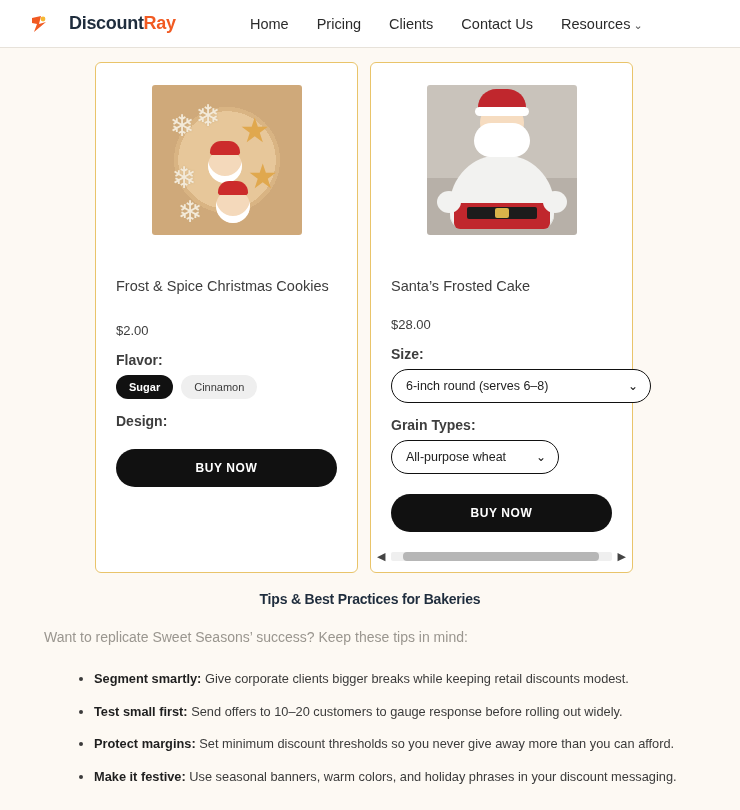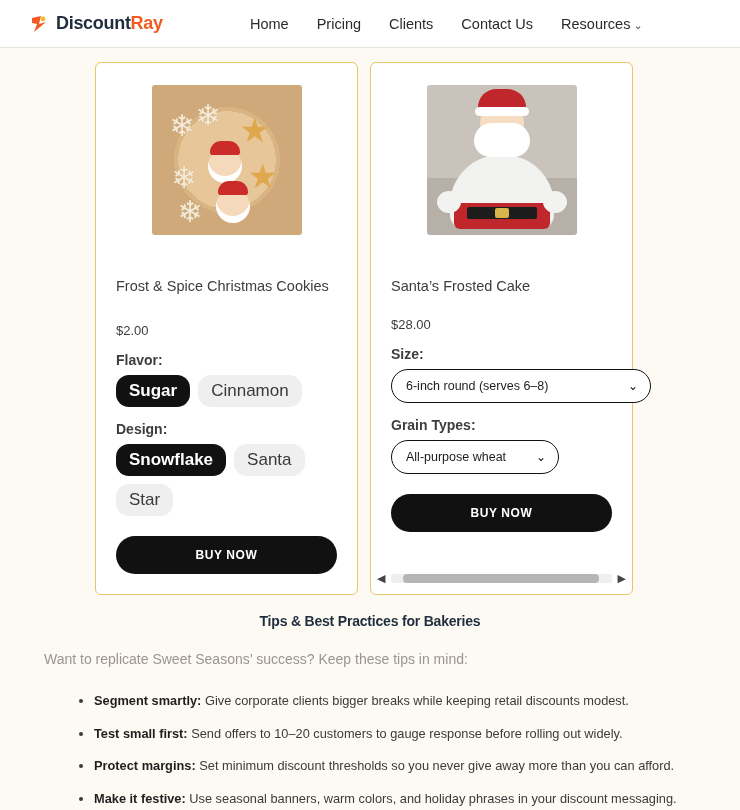--- a/index.html
+++ b/index.html
@@ -21,21 +21,21 @@
     height: 48px;
     background: #ffffff;
     border-bottom: 1px solid #e7e2da;
     display: flex;
     align-items: center;
     box-sizing: border-box;
   }
   .logo-wrap {
     display: flex;
     align-items: center;
-    gap: 6px;
+    gap: 19px;
     padding-left: 30px;
     width: 250px;
     box-sizing: border-box;
   }
   .logo-mark {
     width: 20px;
     height: 20px;
     position: relative;
     flex: none;
   }
@@ -250,21 +250,21 @@
     font-weight: bold;
     color: #3d3d3d;
   }
   .chips {
     margin-top: 7px;
     display: flex;
     gap: 8px;
     flex-wrap: wrap;
   }
   .chip {
-    font-size: 17px;
+    font-size: 11px;
     padding: 6px 13px;
     border-radius: 13px;
     background: #efefef;
     color: #3a3a3a;
     cursor: pointer;
     white-space: nowrap;
   }
   .chip.active {
     background: #111111;
     color: #ffffff;
@@ -425,25 +425,20 @@
       <div class="prod-title">Frost &amp; Spice Christmas Cookies</div>
       <div class="price">$2.00</div>
 
       <div class="opt-label">Flavor:</div>
       <div class="chips">
         <span class="chip active">Sugar</span>
         <span class="chip">Cinnamon</span>
       </div>
 
       <div class="opt-label">Design:</div>
-      <div class="chips">
-        <span class="chip active">Snowflake</span>
-        <span class="chip">Santa</span>
-        <span class="chip">Star</span>
-      </div>
 
       <div class="buy-btn">BUY NOW</div>
     </div>
 
     <div class="card second">
       <div class="card-img">
         <div class="cake-wrap">
           <div class="cake-body"></div>
           <div class="cake-red"></div>
           <div class="cake-arm l"></div>

